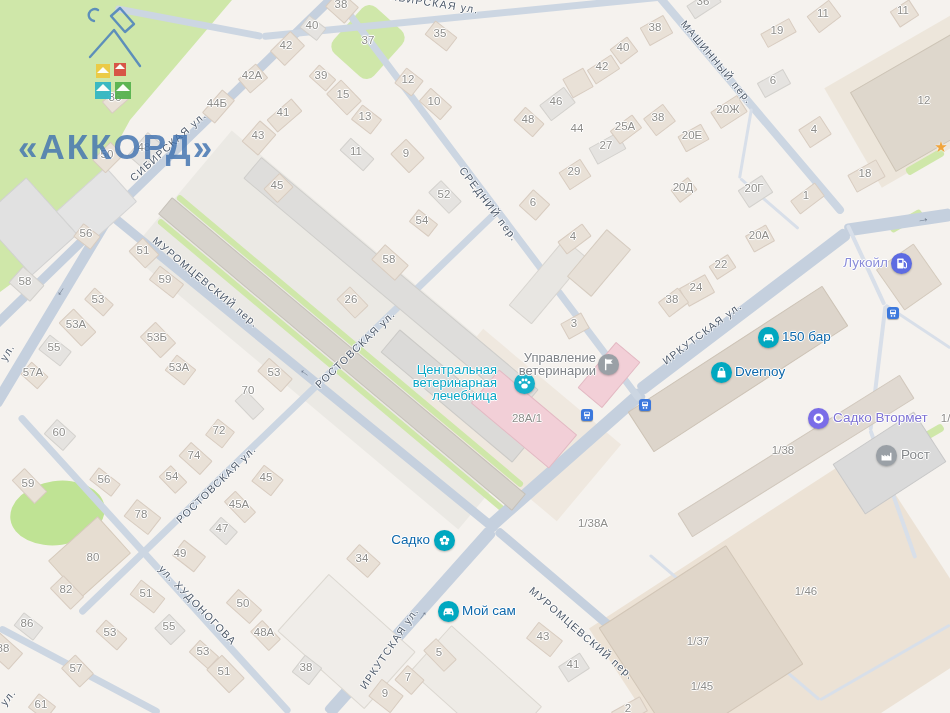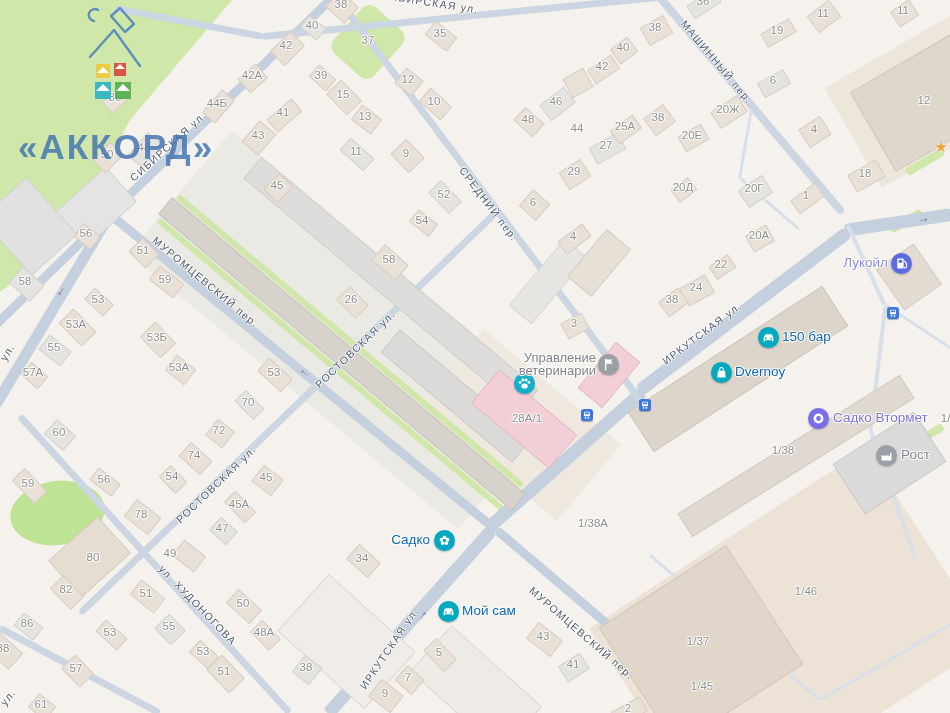--- a/index.html
+++ b/index.html
@@ -146,21 +146,21 @@
       <div class="hn" style="left: 54px; top: 347px; transform: translate(-50%, -50%);">55</div>
       <div class="house" style="left: 22.5px; top: 366.5px; width: 21px; height: 15px; transform: rotate(42deg); background: rgb(233, 225, 215); border: 1px solid rgb(216, 204, 192);"></div>
       <div class="hn" style="left: 33px; top: 372px; transform: translate(-50%, -50%);">57А</div>
       <div class="house" style="left: 143px; top: 329px; width: 28px; height: 20px; transform: rotate(46deg); background: rgb(233, 225, 215); border: 1px solid rgb(216, 204, 192);"></div>
       <div class="hn" style="left: 157px; top: 337px; transform: translate(-50%, -50%);">53Б</div>
       <div class="house" style="left: 167.5px; top: 360px; width: 23px; height: 18px; transform: rotate(38deg); background: rgb(233, 225, 215); border: 1px solid rgb(216, 204, 192);"></div>
       <div class="hn" style="left: 179px; top: 367px; transform: translate(-50%, -50%);">53А</div>
       <div class="house" style="left: 259px; top: 366px; width: 30px; height: 16px; transform: rotate(42deg); background: rgb(233, 225, 215); border: 1px solid rgb(216, 204, 192);"></div>
       <div class="hn" style="left: 274px; top: 372px; transform: translate(-50%, -50%);">53</div>
       <div class="house" style="left: 235.5px; top: 397px; width: 25px; height: 14px; transform: rotate(46deg); background: rgb(229, 227, 224); border: 1px solid rgb(211, 209, 205);"></div>
-      <div class="hn" style="left: 248px; top: 402px; transform: translate(-50%, -50%);">70</div>
+      <div class="hn" style="left: 248px; top: 390px; transform: translate(-50%, -50%);">70</div>
       <div class="house" style="left: 209px; top: 422.5px; width: 20px; height: 19px; transform: rotate(38deg); background: rgb(233, 225, 215); border: 1px solid rgb(216, 204, 192);"></div>
       <div class="hn" style="left: 219px; top: 430px; transform: translate(-50%, -50%);">72</div>
       <div class="house" style="left: 180.5px; top: 448.5px; width: 27px; height: 17px; transform: rotate(42deg); background: rgb(233, 225, 215); border: 1px solid rgb(216, 204, 192);"></div>
       <div class="hn" style="left: 194px; top: 455px; transform: translate(-50%, -50%);">74</div>
       <div class="house" style="left: 161px; top: 470.5px; width: 22px; height: 15px; transform: rotate(46deg); background: rgb(233, 225, 215); border: 1px solid rgb(216, 204, 192);"></div>
       <div class="hn" style="left: 172px; top: 476px; transform: translate(-50%, -50%);">54</div>
       <div class="house" style="left: 126.5px; top: 506px; width: 29px; height: 20px; transform: rotate(38deg); background: rgb(233, 225, 215); border: 1px solid rgb(216, 204, 192);"></div>
       <div class="hn" style="left: 141px; top: 514px; transform: translate(-50%, -50%);">78</div>
       <div class="house" style="left: 47px; top: 425px; width: 24px; height: 18px; transform: rotate(42deg); background: rgb(229, 227, 224); border: 1px solid rgb(211, 209, 205);"></div>
       <div class="hn" style="left: 59px; top: 432px; transform: translate(-50%, -50%);">60</div>
@@ -183,21 +183,21 @@
       <div class="hn" style="left: 110px; top: 632px; transform: translate(-50%, -50%);">53</div>
       <div class="house" style="left: 158px; top: 618.5px; width: 22px; height: 19px; transform: rotate(46deg); background: rgb(229, 227, 224); border: 1px solid rgb(211, 209, 205);"></div>
       <div class="hn" style="left: 169px; top: 626px; transform: translate(-50%, -50%);">55</div>
       <div class="house" style="left: 131.5px; top: 586.5px; width: 29px; height: 17px; transform: rotate(38deg); background: rgb(233, 225, 215); border: 1px solid rgb(216, 204, 192);"></div>
       <div class="hn" style="left: 146px; top: 593px; transform: translate(-50%, -50%);">51</div>
       <div class="house" style="left: 191px; top: 645.5px; width: 24px; height: 15px; transform: rotate(42deg); background: rgb(233, 225, 215); border: 1px solid rgb(216, 204, 192);"></div>
       <div class="hn" style="left: 203px; top: 651px; transform: translate(-50%, -50%);">53</div>
       <div class="house" style="left: 208.5px; top: 663px; width: 31px; height: 20px; transform: rotate(46deg); background: rgb(233, 225, 215); border: 1px solid rgb(216, 204, 192);"></div>
       <div class="hn" style="left: 224px; top: 671px; transform: translate(-50%, -50%);">51</div>
       <div class="house" style="left: 175px; top: 546px; width: 26px; height: 18px; transform: rotate(38deg); background: rgb(233, 225, 215); border: 1px solid rgb(216, 204, 192);"></div>
-      <div class="hn" style="left: 170px; top: 553px; transform: translate(-50%, -50%); text-align: right;">49</div>
+      <div class="hn" style="left: 180px; top: 553px; transform: translate(-50%, -50%); text-align: right;">49</div>
       <div class="house" style="left: 211.5px; top: 522px; width: 21px; height: 16px; transform: rotate(42deg); background: rgb(229, 227, 224); border: 1px solid rgb(211, 209, 205);"></div>
       <div class="hn" style="left: 222px; top: 528px; transform: translate(-50%, -50%);">47</div>
       <div class="house" style="left: 225px; top: 499px; width: 28px; height: 14px; transform: rotate(46deg); background: rgb(233, 225, 215); border: 1px solid rgb(216, 204, 192);"></div>
       <div class="hn" style="left: 239px; top: 504px; transform: translate(-50%, -50%);">45А</div>
       <div class="house" style="left: 254.5px; top: 469.5px; width: 23px; height: 19px; transform: rotate(38deg); background: rgb(233, 225, 215); border: 1px solid rgb(216, 204, 192);"></div>
       <div class="hn" style="left: 266px; top: 477px; transform: translate(-50%, -50%);">45</div>
       <div class="house" style="left: 228px; top: 596.5px; width: 30px; height: 17px; transform: rotate(42deg); background: rgb(233, 225, 215); border: 1px solid rgb(216, 204, 192);"></div>
       <div class="hn" style="left: 243px; top: 603px; transform: translate(-50%, -50%);">50</div>
       <div class="house" style="left: 251.5px; top: 626.5px; width: 25px; height: 15px; transform: rotate(46deg); background: rgb(233, 225, 215); border: 1px solid rgb(216, 204, 192);"></div>
       <div class="hn" style="left: 264px; top: 632px; transform: translate(-50%, -50%);">48А</div>
@@ -289,20 +289,23 @@
       <div class="street" style="left: 717px; top: 62px; transform: translate(-50%, -50%) rotate(50deg);">МАШИННЫЙ пер.</div>
       <div class="street" style="left: 702px; top: 333px; transform: translate(-50%, -50%) rotate(-37deg);">ИРКУТСКАЯ ул.</div>
       <div class="street" style="left: 389px; top: 648px; transform: translate(-50%, -50%) rotate(-56deg);">ИРКУТСКАЯ ул.</div>
       <div class="street" style="left: 206px; top: 282px; transform: translate(-50%, -50%) rotate(40deg);">МУРОМЦЕВСКИЙ пер.</div>
       <div class="street" style="left: 582px; top: 633px; transform: translate(-50%, -50%) rotate(41deg);">МУРОМЦЕВСКИЙ пер.</div>
       <div class="street" style="left: 355px; top: 349px; transform: translate(-50%, -50%) rotate(-44deg);">РОСТОВСКАЯ ул.</div>
       <div class="street" style="left: 216px; top: 484px; transform: translate(-50%, -50%) rotate(-44deg);">РОСТОВСКАЯ ул.</div>
       <div class="street" style="left: 198px; top: 605px; transform: translate(-50%, -50%) rotate(46deg);">ул. ХУДОНОГОВА</div>
       <div class="street" style="left: 7px; top: 352px; transform: translate(-50%, -50%) rotate(-60deg);">ул.</div>
       <div class="street" style="left: 8px; top: 697px; transform: translate(-50%, -50%) rotate(-52deg);">ул.</div>
+      <div class="poi-label" style="color: rgb(11, 167, 198); font-size: 13px; line-height: 13px; top: 382px; right: 453px; text-align: right; transform: translateY(-50%);">Центральная
+ветеринарная
+лечебница</div>
       <div class="poi-icon" style="left: 513.5px; top: 372.5px; background: rgb(20, 176, 202);">
         <svg viewBox="0 0 24 24">
           <g fill="#fff">
             <ellipse cx="12" cy="15.5" rx="4.6" ry="3.6"></ellipse>
             <circle cx="5.8" cy="10.5" r="2"></circle>
             <circle cx="9.8" cy="7" r="2"></circle>
             <circle cx="14.2" cy="7" r="2"></circle>
             <circle cx="18.2" cy="10.5" r="2"></circle>
           </g>
         </svg>

